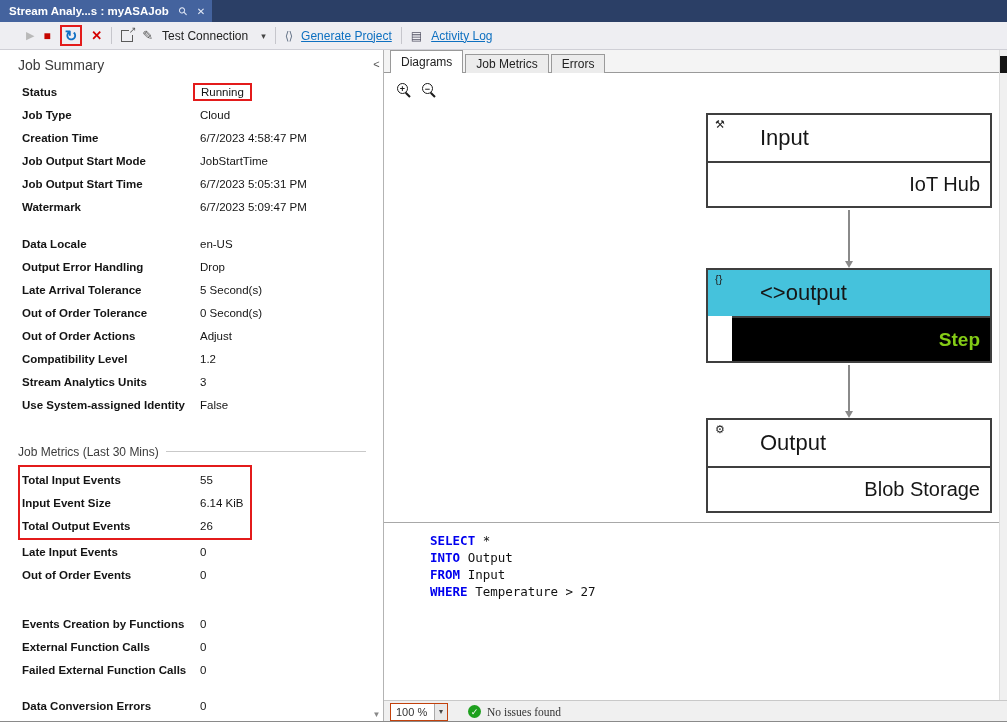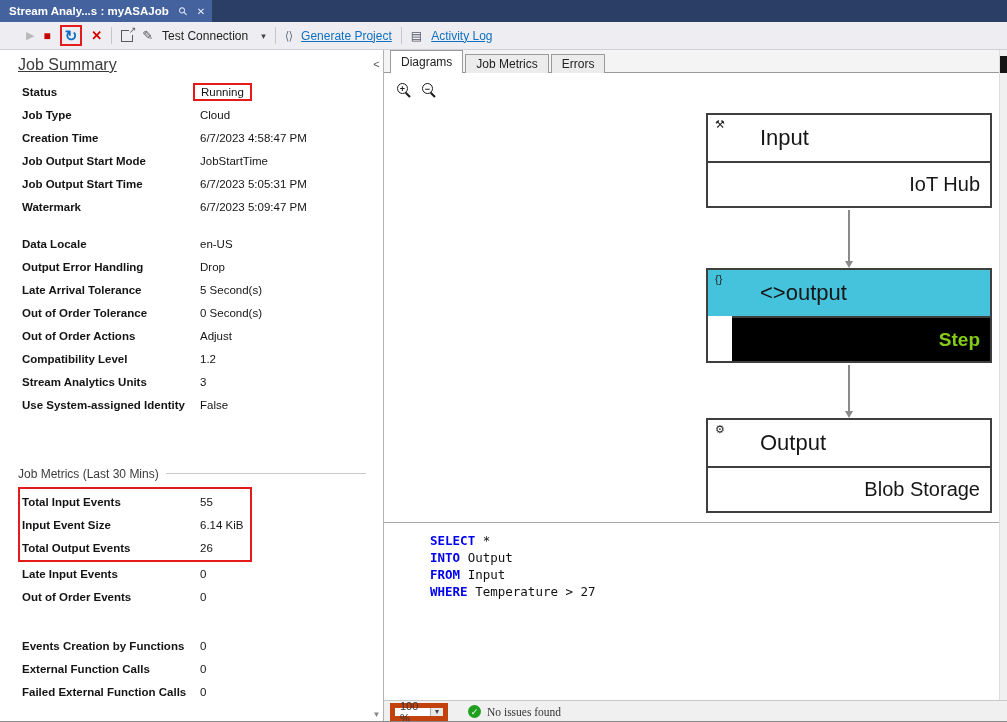--- a/index.html
+++ b/index.html
@@ -28,28 +28,28 @@
   .caret { font-size:9px; color:#444; }
   .link { color:#0e70c0; text-decoration:underline; }
   .icon-gen { color:#68768a; font-size:12px; letter-spacing:-1px; }
   .icon-log { color:#556; font-size:12px; }
 
   
   .main { display:flex; height:672px; }
 
   
   .left-panel { width:369px; overflow:hidden; }
-  .panel-header { height:30px; display:flex; align-items:center; padding-left:18px; font-size:16px; color:#3b3b3b;text-decoration:underline; }
+  .panel-header { height:30px; display:flex; align-items:center; padding-left:18px; font-size:14px; color:#3b3b3b; }
   .kv { display:grid; grid-template-columns:178px 1fr; height:23px; align-items:center; padding-left:22px; }
   .kv .lbl { font-weight:bold; font-size:11.5px; color:#141414; white-space:nowrap; }
   .kv .val { font-size:11.5px; color:#141414; white-space:nowrap; }
   .gap14 { margin-top:14px; }
   .gap26 { margin-top:26px; }
   .gap13 { margin-top:13px; }
-  .section-header { margin-top:46px; height:23px; display:flex; align-items:center; padding-left:18px; gap:7px; font-size:12px; color:#3b3b3b; }
+  .section-header { margin-top:24px; height:23px; display:flex; align-items:center; padding-left:18px; gap:7px; font-size:12px; color:#3b3b3b; }
   .section-header .hr { flex:1; height:1px; background:#c9c9c9; margin-right:3px; }
   .red-box { margin-left:18px; margin-top:2px; width:234px; border:2px solid #e31b1b; padding:1px 0; }
   .red-box .kv { padding-left:2px; }
   .red-outline { border:2px solid #e31b1b; padding:1px 6px; margin-left:-7px; display:inline-block;text-align:center; }
 
   
   .left-scroll { width:15px; position:relative; border-right:1px solid #b3b3b3; background:#fff; }
   .collapse-btn { position:absolute; top:8px; left:0; width:15px; text-align:center; font-size:11px; color:#555; cursor:pointer; }
   .scroll-down { position:absolute; bottom:3px; left:0; width:15px; text-align:center; font-size:8px; color:#888; cursor:pointer; }
 
@@ -75,21 +75,21 @@
   .node-bottom.dark { background:#000; color:#84cc16; font-weight:bold; font-size:19px;margin-left:24px; }
 
   .arrow { position:absolute; left:464px; width:2px; background:#8a8a8a; }
   .a1 { top:137px; height:52px; } .a2 { top:292px; height:47px; }
   .arrow::after { content:""; position:absolute; bottom:-6px; left:-3px; border-left:4px solid transparent; border-right:4px solid transparent; border-top:7px solid #8a8a8a; }
 
   .sql-panel { height:178px; border-top:1px solid #a8a8a8; padding:9px 0 0 46px; font-family:"DejaVu Sans Mono","Liberation Mono",monospace; font-size:12.5px; line-height:17px; color:#111; }
   .kw { color:#0000ee; font-weight:bold; }
 
   .status-bar { height:22px; background:#f0f0f0; border-top:1px solid #c9c9c9; display:flex; align-items:center; padding-left:6px; font-size:11.5px; color:#333; }
-  .zoom-combo { width:58px; height:18px; background:#fff; border:5px solid #c2410c; display:flex; align-items:center; cursor:pointer; }
+  .zoom-combo { width:58px; height:18px; background:#fff; border:1px solid #c2410c; display:flex; align-items:center; cursor:pointer; }
   .combo-text { flex:1; padding-left:5px; font-size:11px; }
   .combo-caret { width:13px; height:100%; border-left:1px solid #aaa; background:#e8e8e8; display:flex; align-items:center; justify-content:center; font-size:8px; color:#444; }
   .ok-badge { margin-left:20px; width:13px; height:13px; border-radius:50%; background:#1ea01e; color:#fff; font-size:9px; display:inline-flex; align-items:center; justify-content:center; }
   .status-msg { margin-left:6px;font-family:Liberation Serif, serif; }
 
   .right-scrollbar { position:absolute; top:0; right:0; width:8px; height:calc(100% - 22px); background:#f0f0f0; border-left:1px solid #ddd; z-index:5; }
   .right-scroll-thumb { position:absolute; top:6px; left:0; width:8px; height:17px; background:#151515; cursor:pointer; }
 </style>
 </head>
 <body>

